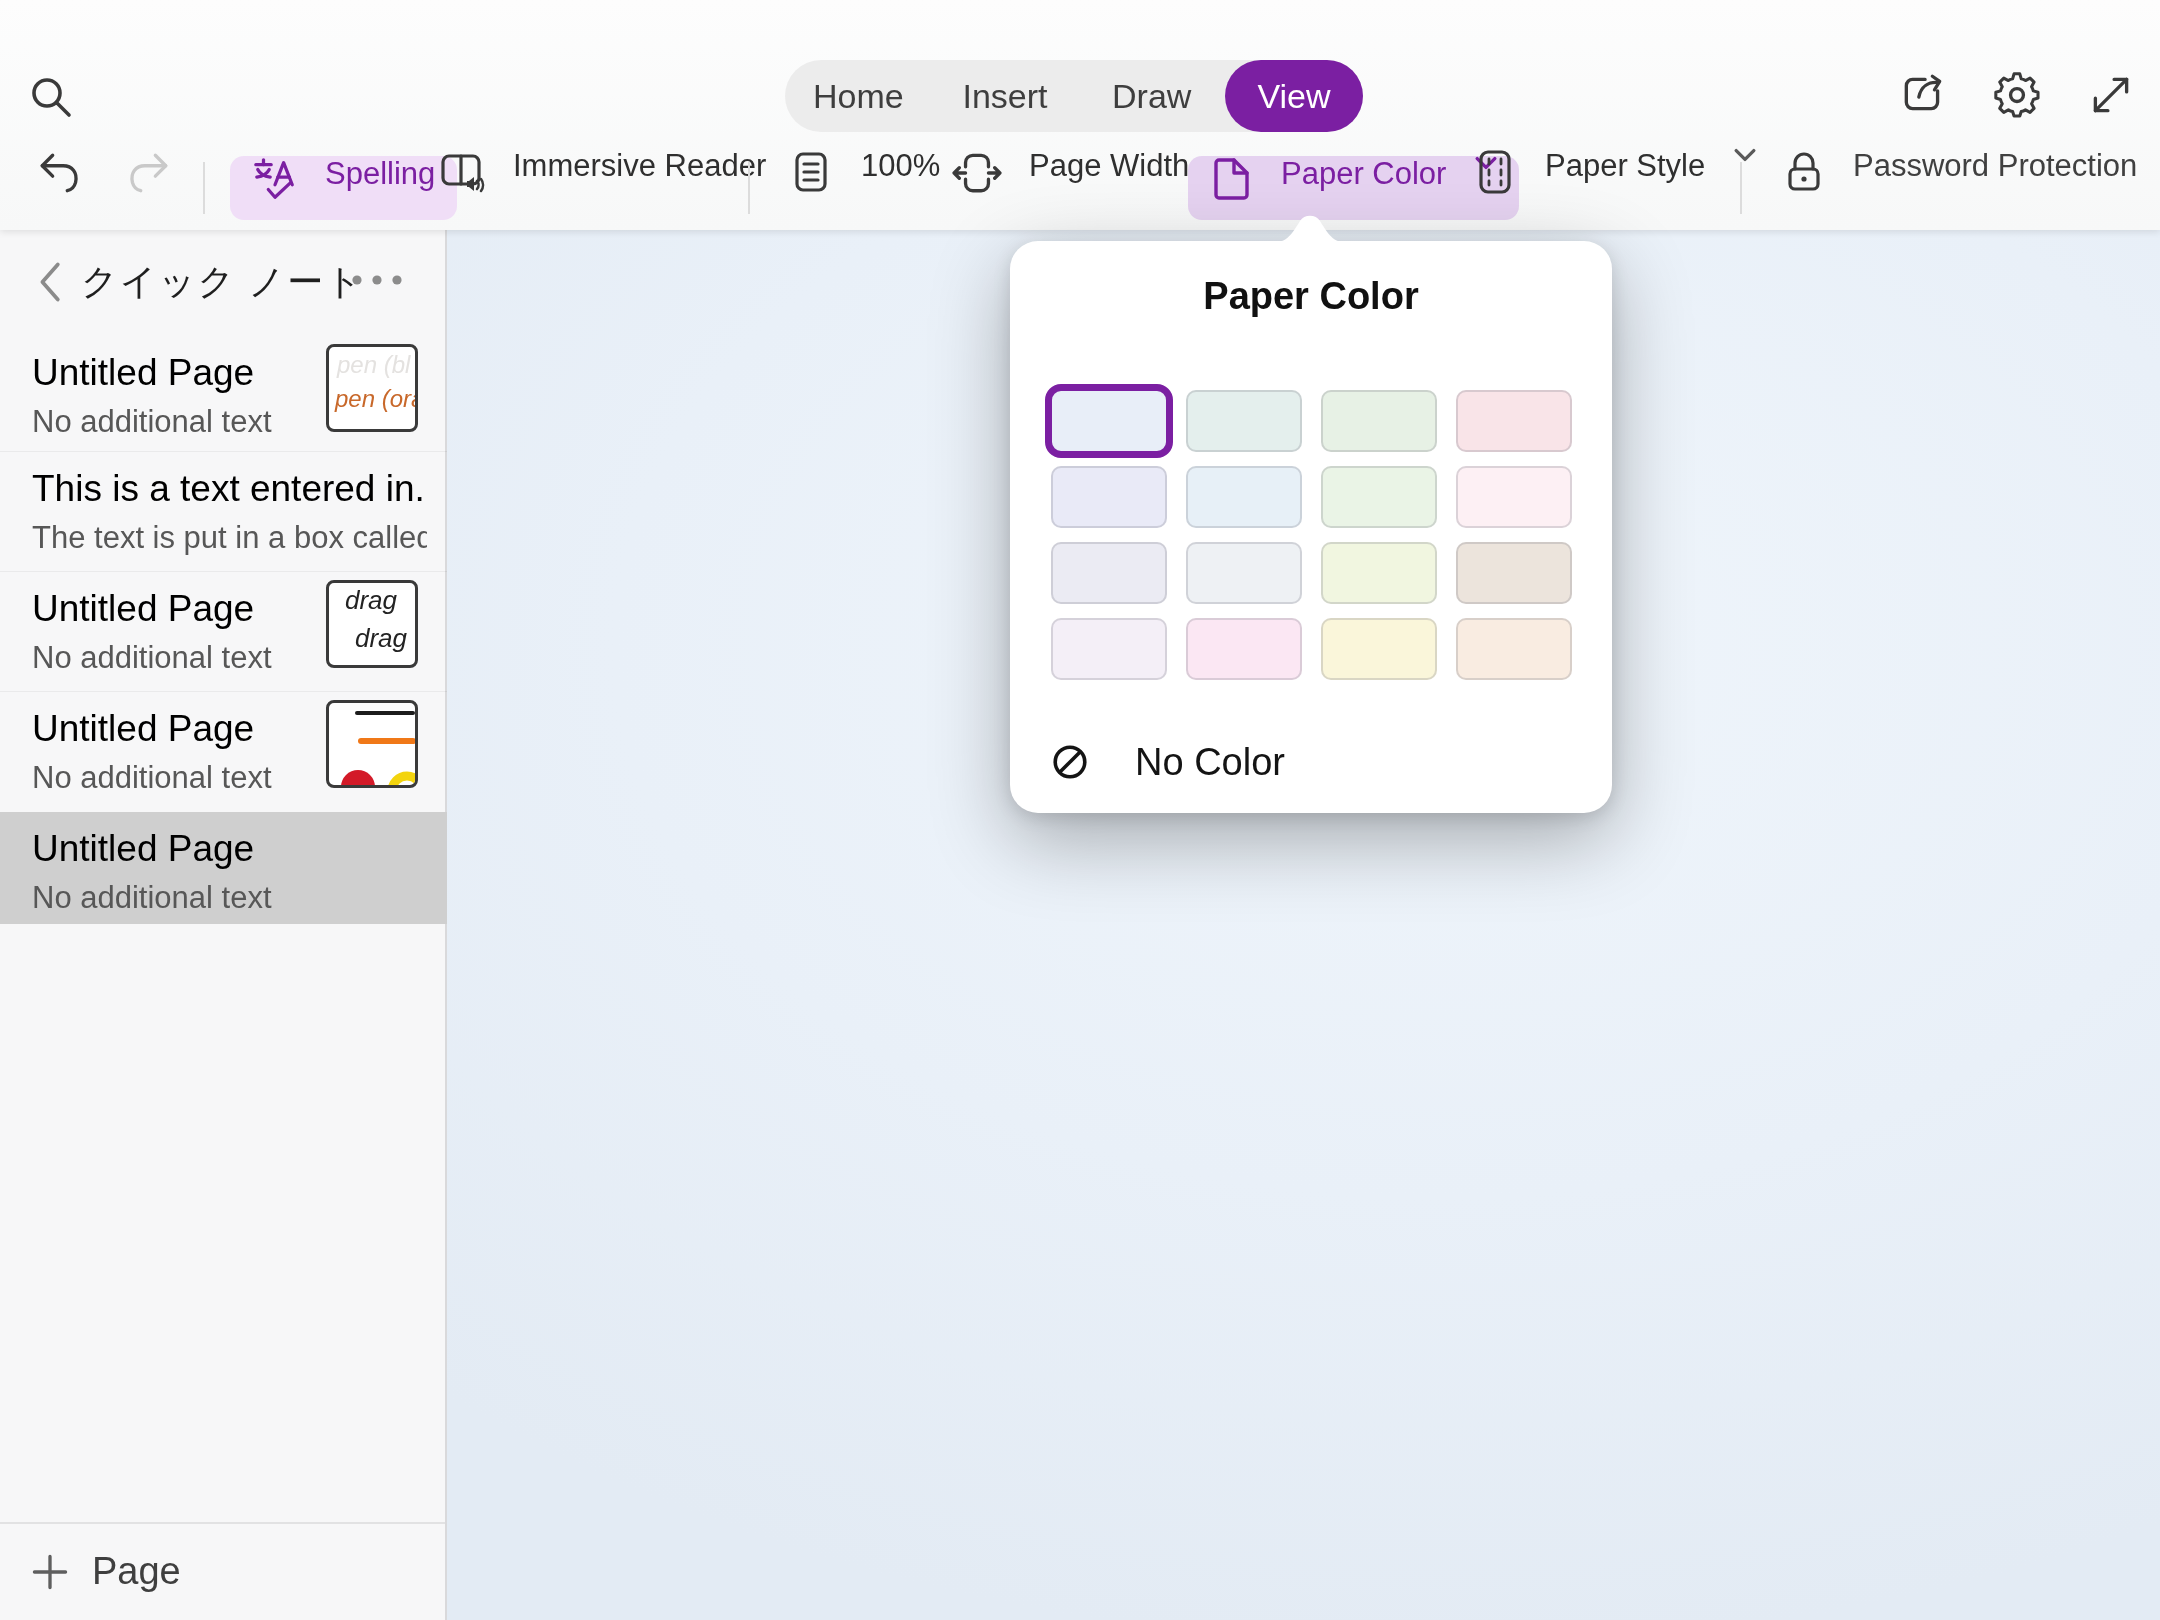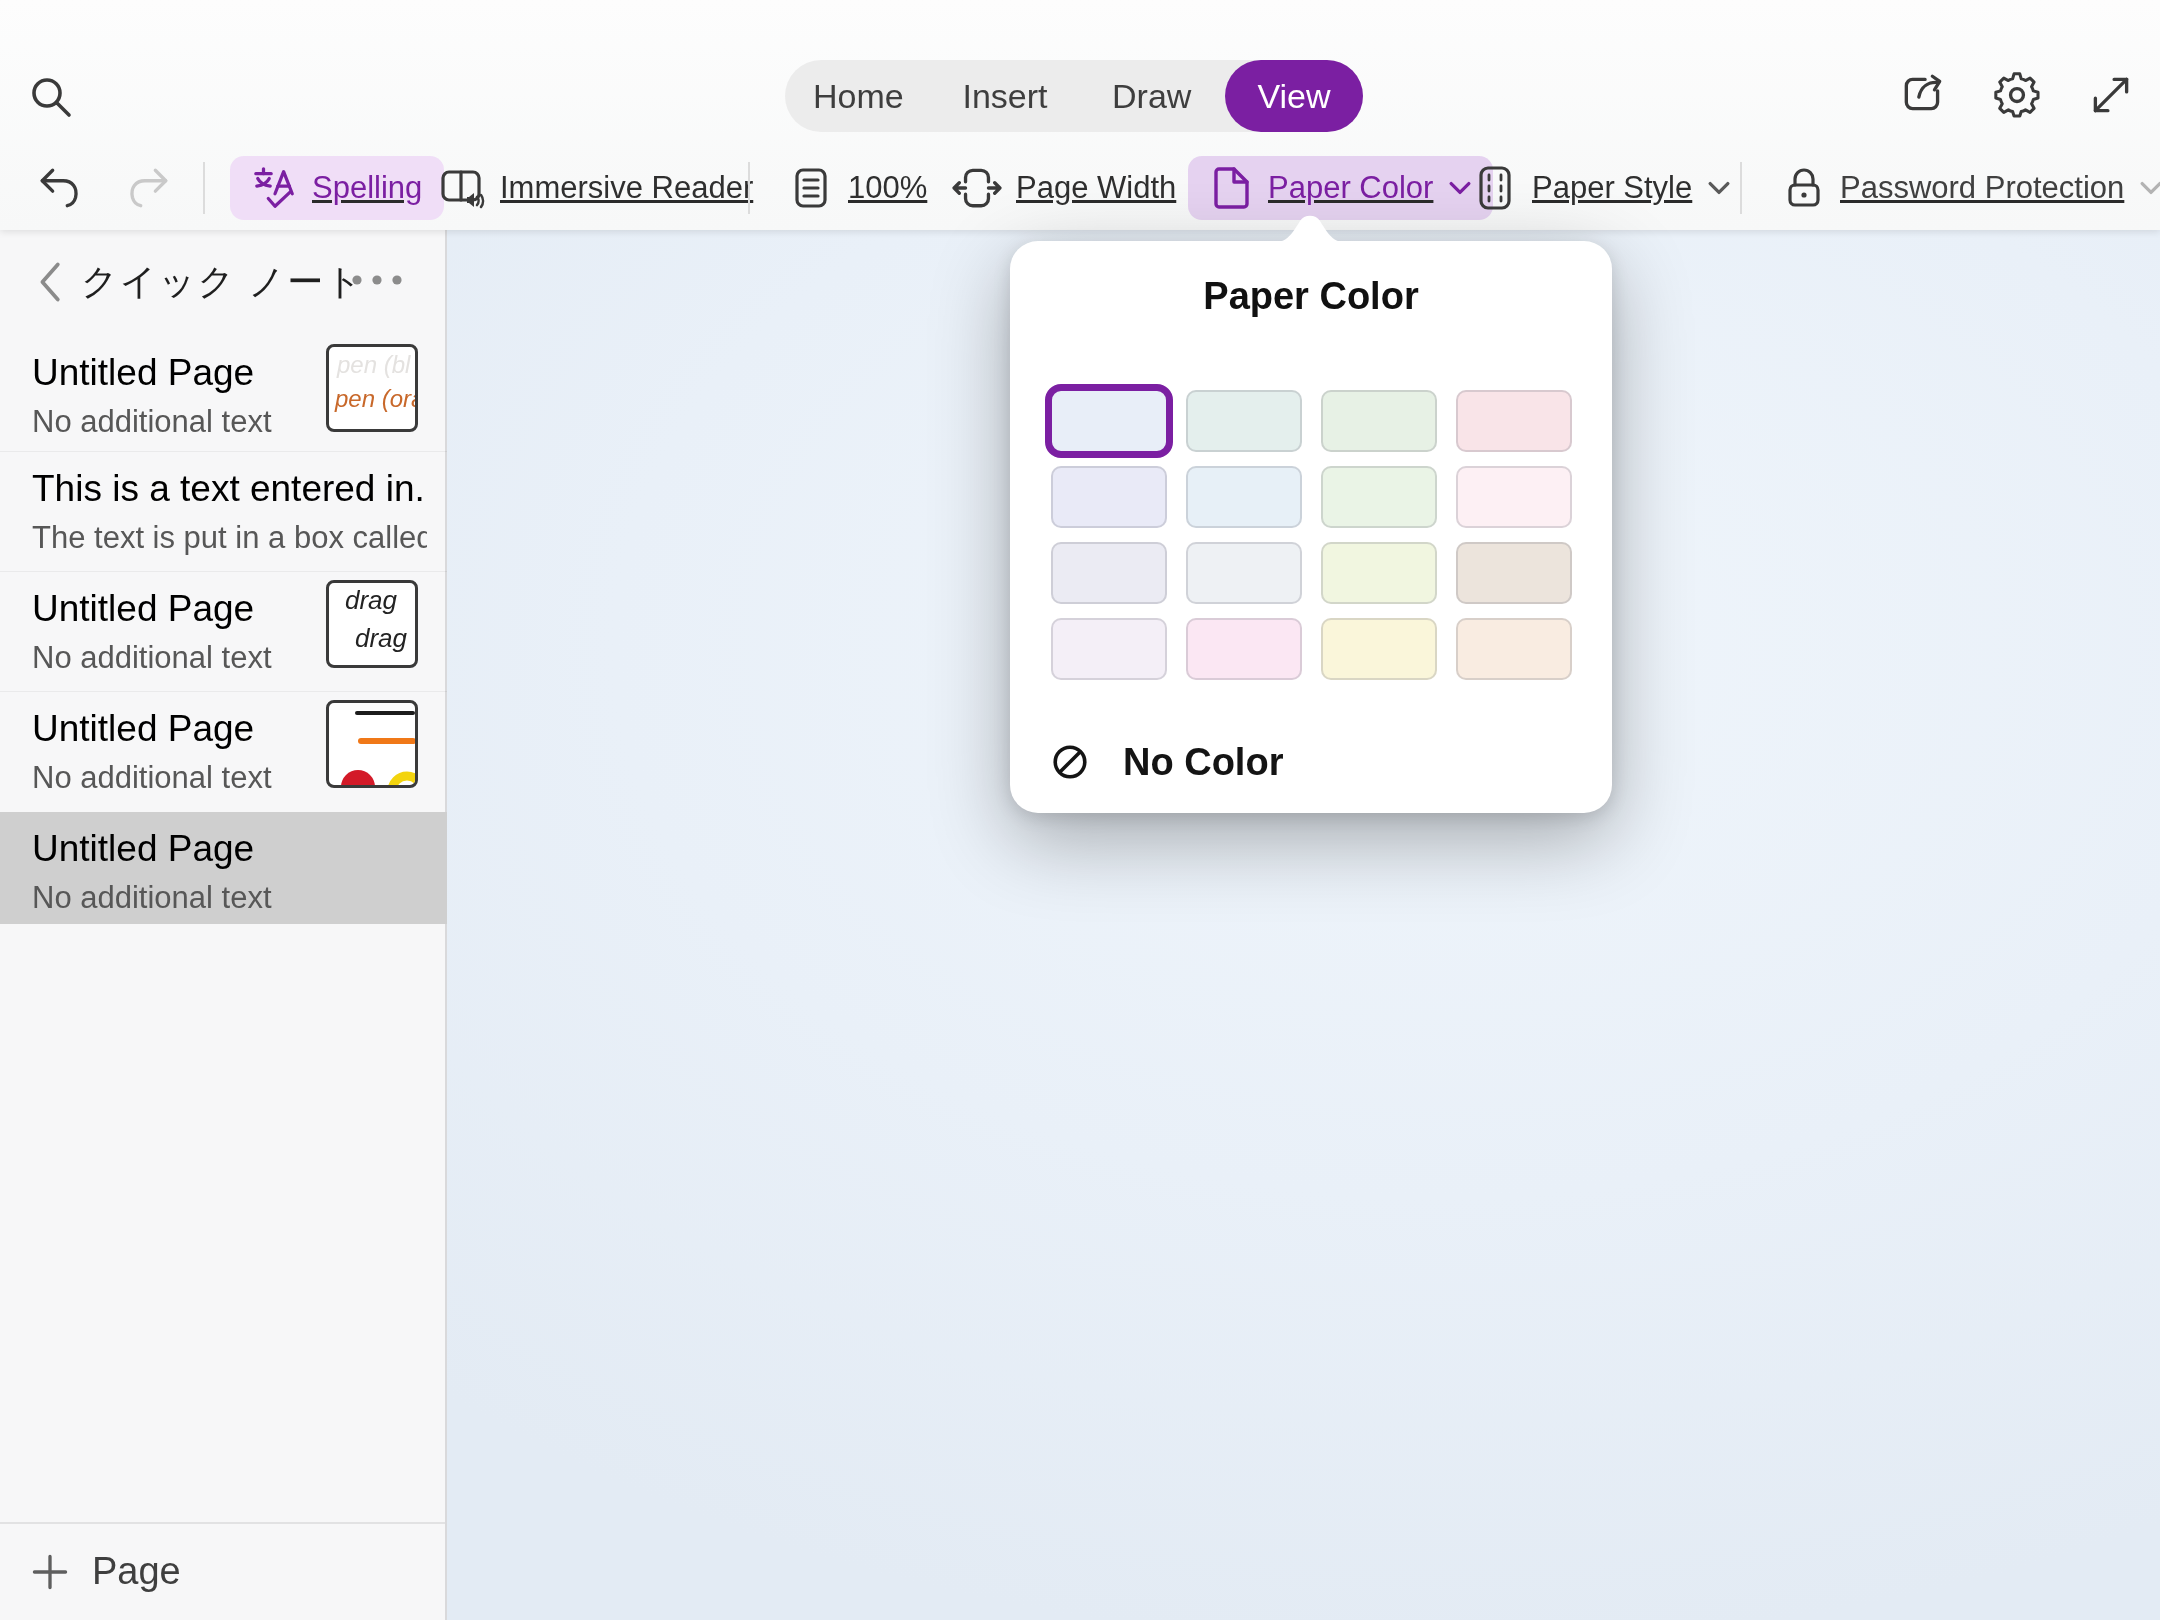--- a/index.html
+++ b/index.html
@@ -29,21 +29,21 @@
     line-height:72px; border-radius:36px; white-space:nowrap;
   }
   .tab.active{
     background:#7b1fa2; color:#fff; flex:0 0 138px;
   }
   .top-right{position:absolute; right:24px; top:70px; display:flex; gap:44px; align-items:center;}
   .top-right .tbtn{width:50px; height:50px; cursor:pointer;}
 
   
   .toolbar{position:absolute; left:0; top:148px; width:2160px; height:80px;}
-  .titem{position:absolute; top:0; height:80px; display:flex; align-items:center; gap:14px; cursor:pointer;text-decoration:underline;}
+  .titem{position:absolute; top:0; height:80px; display:flex; gap:27px; cursor:pointer;}
   .titem .tlabel{font-size:31px; color:#2f2f2f; white-space:nowrap;}
   .tdivider{position:absolute; top:14px; width:2px; height:52px; background:#dcdcdc;}
   .pill{
     border-radius:14px; padding:0 22px; height:64px; top:8px;
   }
   .pill.spelling{background:#f0def7;}
   .pill.spelling .tlabel{color:#7b1fa2;}
   .pill.papercolor{background:#e5d2f0;}
   .pill.papercolor .tlabel{color:#7b1fa2;}
   .chev{margin-left:2px;}
@@ -119,21 +119,21 @@
   .swatch{
     border-radius:10px; border:2px solid rgba(120,120,130,0.25);
     box-sizing:border-box; cursor:pointer;
   }
   .swatch.selected{
     outline:7px solid #7b1fa2; outline-offset:-1px; border-radius:10px;
     border-color:transparent;
   }
   .no-color-row{
     position:absolute; left:41px; top:498px; height:46px;
-    display:flex; align-items:center; gap:34px; cursor:pointer;font-weight:bold;
+    display:flex; align-items:center; gap:46px; cursor:pointer;
   }
   .no-color-label{font-size:38px; color:#141414;}
 </style>
 </head>
 <body>
 
 <div class="app">
 
   <div class="canvas"></div>
 

